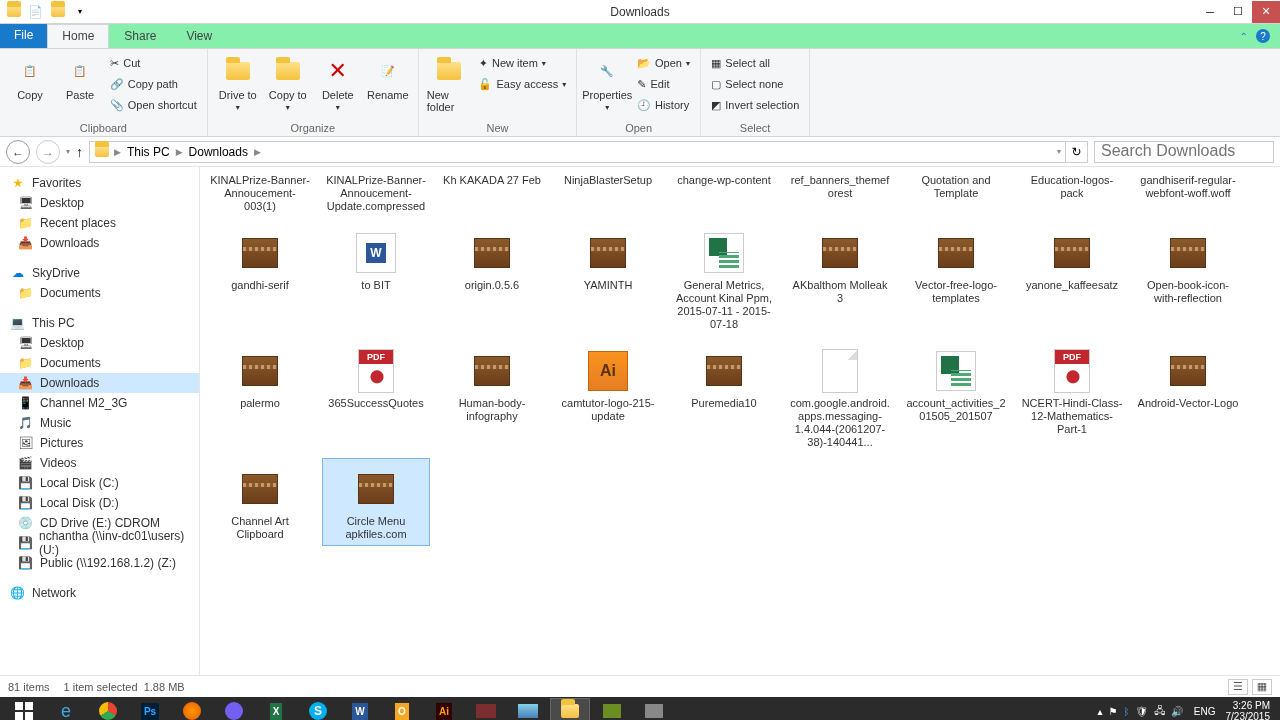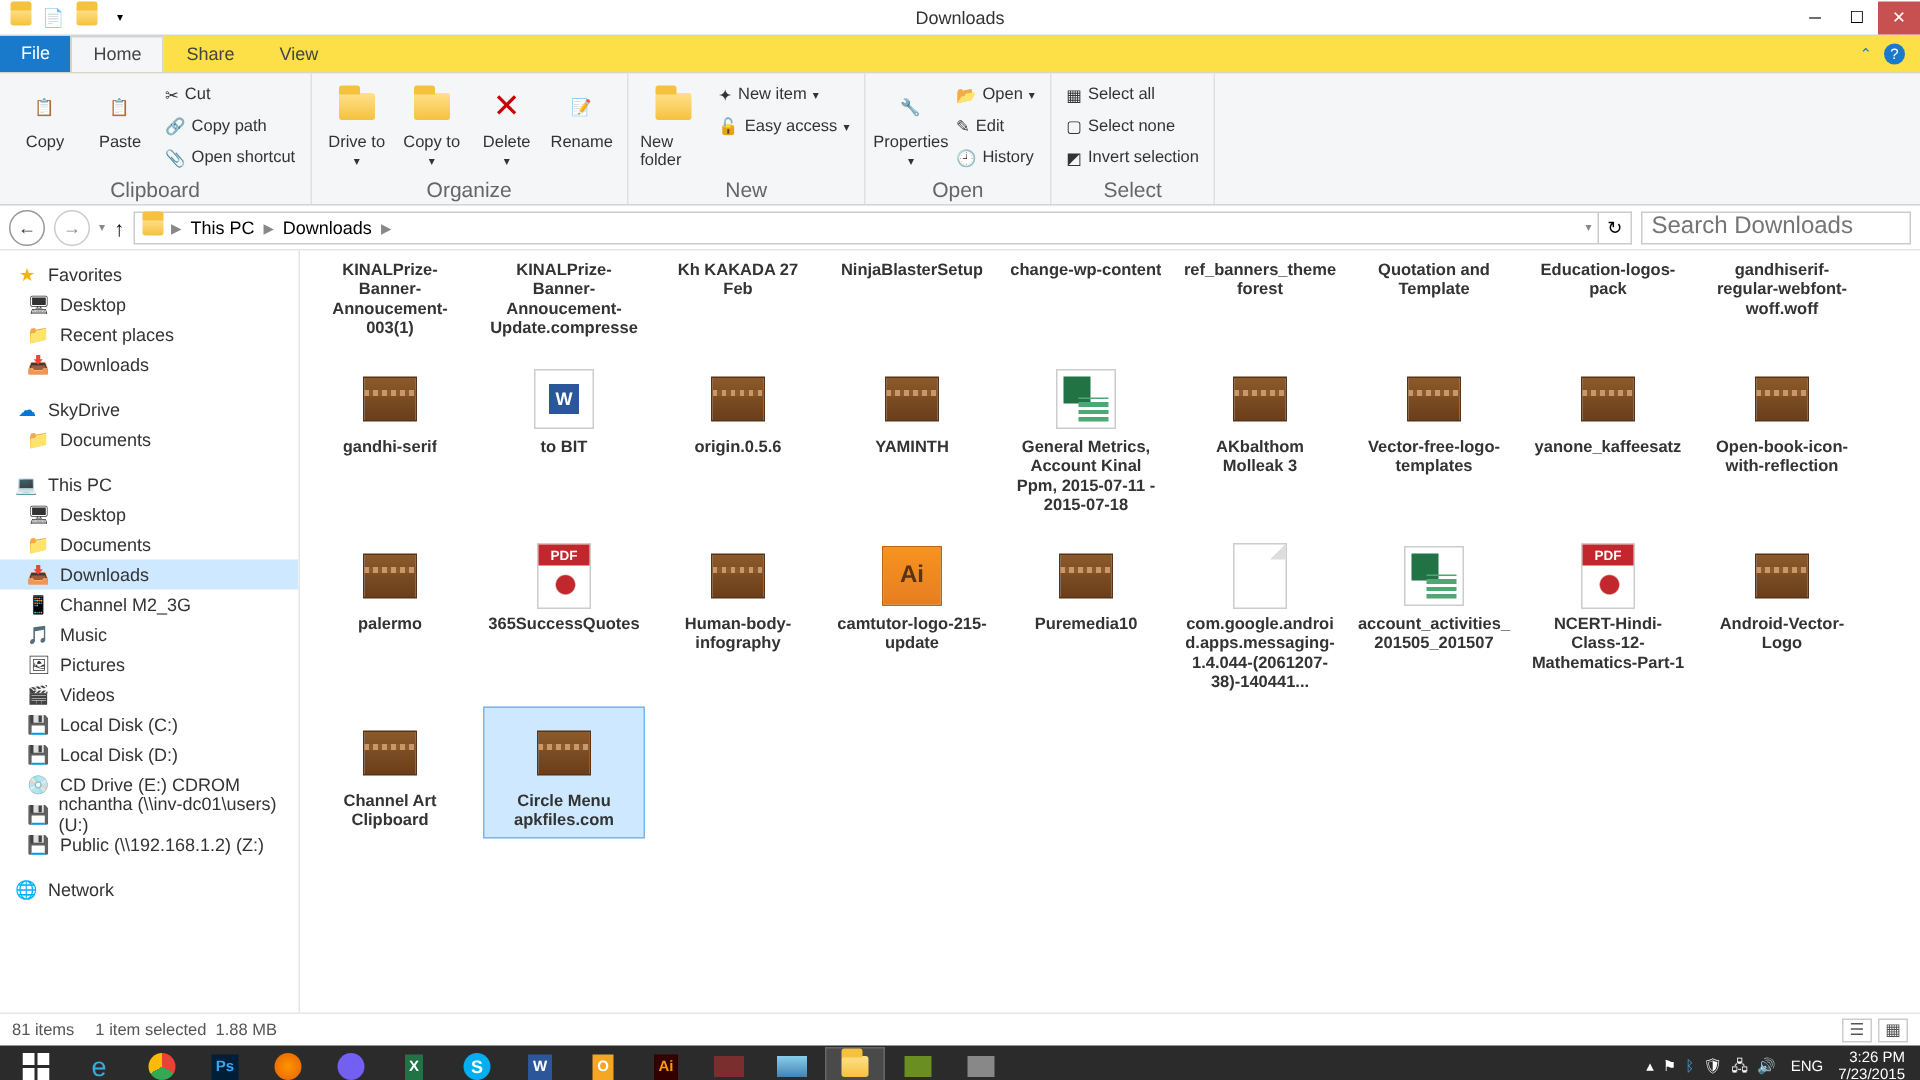--- a/index.html
+++ b/index.html
@@ -8,31 +8,31 @@
 
 .titlebar { height: 24px; background: #fff; display: flex; align-items: center; border-bottom: 1px solid #d4d4d4; position: relative; }
 .qat { display: flex; gap: 6px; padding: 0 6px; align-items: center; }
 .qat-icon { width: 16px; height: 16px; display: flex; align-items: center; justify-content: center; }
 .titlebar-title { position: absolute; left: 50%; transform: translateX(-50%); color: #333; }
 .win-controls { margin-left: auto; display: flex; }
 .win-btn { width: 28px; height: 22px; display: flex; align-items: center; justify-content: center; font-size: 11px; }
 .win-btn.close { background: #c75050; color: #fff; }
 
 
-.ribbon-tabs { height: 25px; display: flex; background: #fde047; border-bottom: 1px solid #d4d4d4; }
+.ribbon-tabs { height: 25px; display: flex; background: #86efac; border-bottom: 1px solid #d4d4d4; }
 .file-tab { background: #1979ca; color: #fff; padding: 4px 14px; font-size: 12px; }
 .rtab { padding: 4px 14px; font-size: 12px; color: #444; border: 1px solid transparent; border-bottom: none; }
 .rtab.active { border-color: #d4d4d4; background: #f5f6f7; }
 .ribbon-help { margin-left: auto; padding: 4px 10px; color: #1979ca; display:flex; gap:8px; align-items:center;}
 
 
 .ribbon { height: 88px; background: #f5f6f7; border-bottom: 1px solid #d4d4d4; display: flex; }
 .rgroup { border-right: 1px solid #e0e0e0; padding: 4px 8px 2px; display: flex; flex-direction: column; }
 .rgroup-body { flex: 1; display: flex; align-items: flex-start; gap: 6px; }
-.rgroup-label { text-align: center; font-size: 14px; color: #666; padding-top: 2px; }
+.rgroup-label { text-align: center; font-size: 11px; color: #666; padding-top: 2px; }
 .rbtn-lg { display: flex; flex-direction: column; align-items: center; width: 44px; padding-top:2px; gap:2px; font-size: 11px; color:#333;}
 .rbtn-lg .icn { width: 32px; height: 32px; display:flex;align-items:center;justify-content:center; }
 .rbtn-sm { display: flex; align-items: center; gap: 4px; font-size: 11px; color:#333; height:20px; padding:0 2px;}
 .rcol { display: flex; flex-direction: column; gap: 1px; }
 
 
 .addrbar { height: 30px; border-bottom: 1px solid #e5e5e5; display: flex; align-items: center; padding: 0 6px; gap: 6px; }
 .nav-btn { width: 24px; height: 24px; border: 1px solid #ccc; border-radius: 50%; display: flex; align-items: center; justify-content: center; font-size: 12px; color:#888;}
 .nav-btn.enabled{color:#333;border-color:#999;}
 .breadcrumb { flex: 1; border: 1px solid #ccc; height: 22px; display: flex; align-items: center; padding: 0 4px; gap: 4px; font-size: 12px; }
@@ -49,21 +49,21 @@
 .sb-item.root { padding-left: 10px; font-size:12px;}
 .sb-item.selected { background: #cde8ff; }
 .sb-icon { width: 16px; height: 16px; display:inline-flex;align-items:center;justify-content:center;}
 .sb-sep{height:10px;}
 
 .content { flex: 1; overflow-y: auto; padding: 2px 6px; display: flex; flex-wrap: wrap; align-content: flex-start; gap: 4px 8px; }
 .file { width: 108px; display: flex; flex-direction: column; align-items: center; padding: 4px 2px; border: 1px solid transparent; }
 .file.partial .fname{margin-top:0;}
 .file.selected { background: #cde8ff; border-color: #7bb6e8; }
 .ficon { width: 64px; height: 52px; display:flex;align-items:center;justify-content:center; }
-.fname { font-size: 11px; text-align: center; line-height: 13px; color: #333; word-break: break-word; max-height: 52px; overflow:hidden;font-weight:bold;}
+.fname { font-size: 11px; text-align: center; line-height: 13px; color: #333; word-break: break-word; max-height: 52px; overflow:hidden;}
 
 
 .statusbar { height: 22px; border-top: 1px solid #e5e5e5; display: flex; align-items: center; padding: 0 8px; font-size: 11px; color: #555; gap: 14px; }
 .statusbar .views{margin-left:auto;display:flex;gap:4px;}
 .view-btn{width:20px;height:16px;border:1px solid #ccc;display:flex;align-items:center;justify-content:center;}
 
 
 .taskbar { height: 28px; background: #2b2b2b; display: flex; align-items: center; padding: 0 4px; gap: 2px; }
 .task-item { width: 40px; height: 26px; display: flex; align-items: center; justify-content: center; border:1px solid transparent;}
 .task-item.active{background:#4a4a4a;border-color:#666;}

